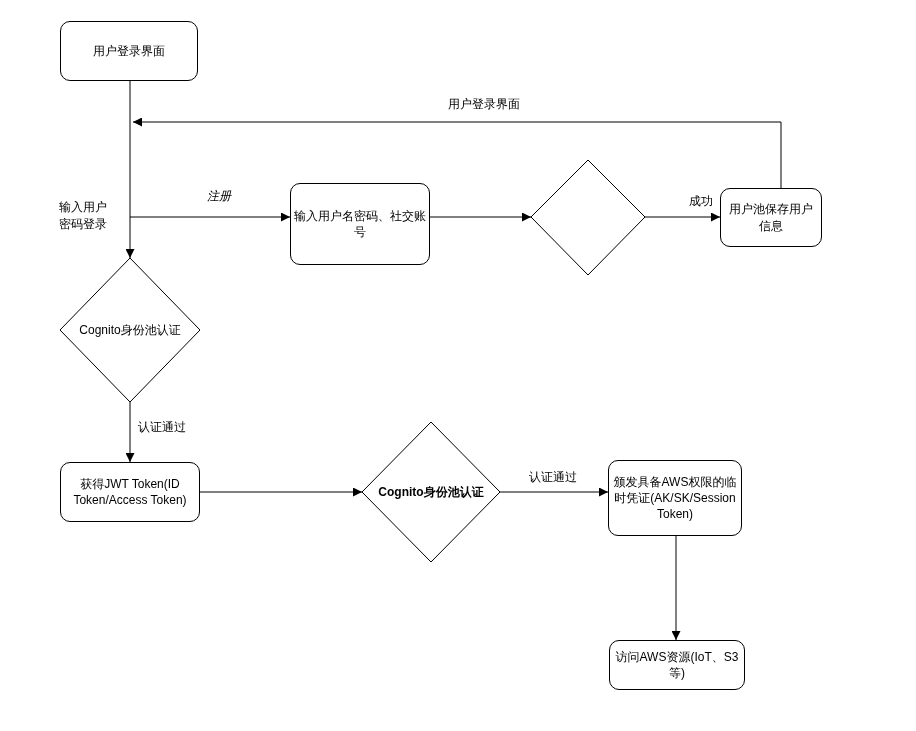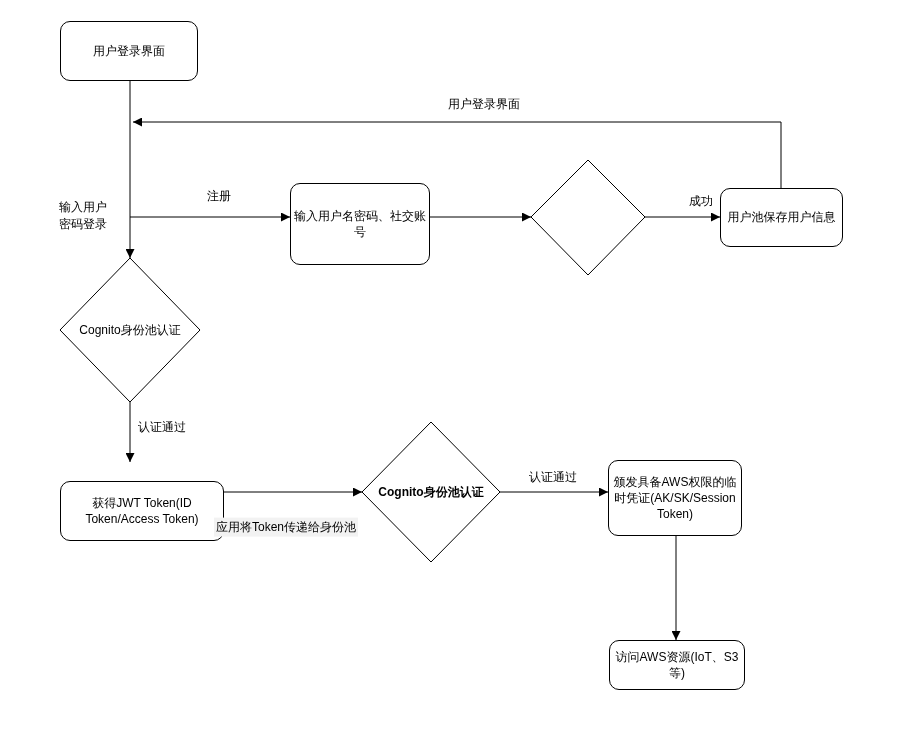--- a/index.html
+++ b/index.html
@@ -91,48 +91,47 @@
   </svg>
 
   <div class="node" style="left:60px; top:21px; width:138px; height:60px;">
     <span>用户登录界面</span>
   </div>
 
   <div class="node" style="left:290px; top:183px; width:140px; height:82px;">
     <span>输入用户名密码、社交账号</span>
   </div>
 
-  <div class="node" style="left:720px; top:188px; width:123px; height:59px;">
+  <div class="node" style="left:720px; top:188px; width:102px; height:59px;">
     <span>用户池保存用户信息</span>
   </div>
 
-  <div class="node" style="left:60px; top:481px; width:164px; height:60px;">
+  <div class="node" style="left:60px; top:462px; width:140px; height:60px;">
     <span>获得JWT Token(ID Token/Access Token)</span>
   </div>
 
   <div class="node" style="left:608px; top:460px; width:134px; height:76px;">
     <span>颁发具备AWS权限的临时凭证(AK/SK/Session Token)</span>
   </div>
 
   <div class="node" style="left:609px; top:640px; width:136px; height:50px;">
     <span>访问AWS资源(IoT、S3等)</span>
   </div>
 
 
   <div class="diamond-label" style="left:130px; top:330px;">Cognito身份池认证</div>
 
   <div class="diamond-label" style="left:431px; top:492px;font-weight:bold;">Cognito身份池认证</div>
 
   <div class="edge-label" style="left:484px; top:104px;">用户登录界面</div>
 
   <div class="edge-label wrap" style="left:82px; top:216px; width:50px;">输入用户密码登录</div>
 
-  <div class="edge-label" style="left:219px; top:196px;">注册</div>
+  <div class="edge-label" style="left:219px; top:196px;font-style:italic;">注册</div>
 
   <div class="edge-label" style="left:701px; top:201px;">成功</div>
 
   <div class="edge-label" style="left:162px; top:427px;">认证通过</div>
 
-  <div class="edge-label highlight" style="left:286px; top:527px;">应用将Token传递给身份池</div>
 
   <div class="edge-label" style="left:553px; top:477px;">认证通过</div>
 
 </div>
 
 </body></html>

